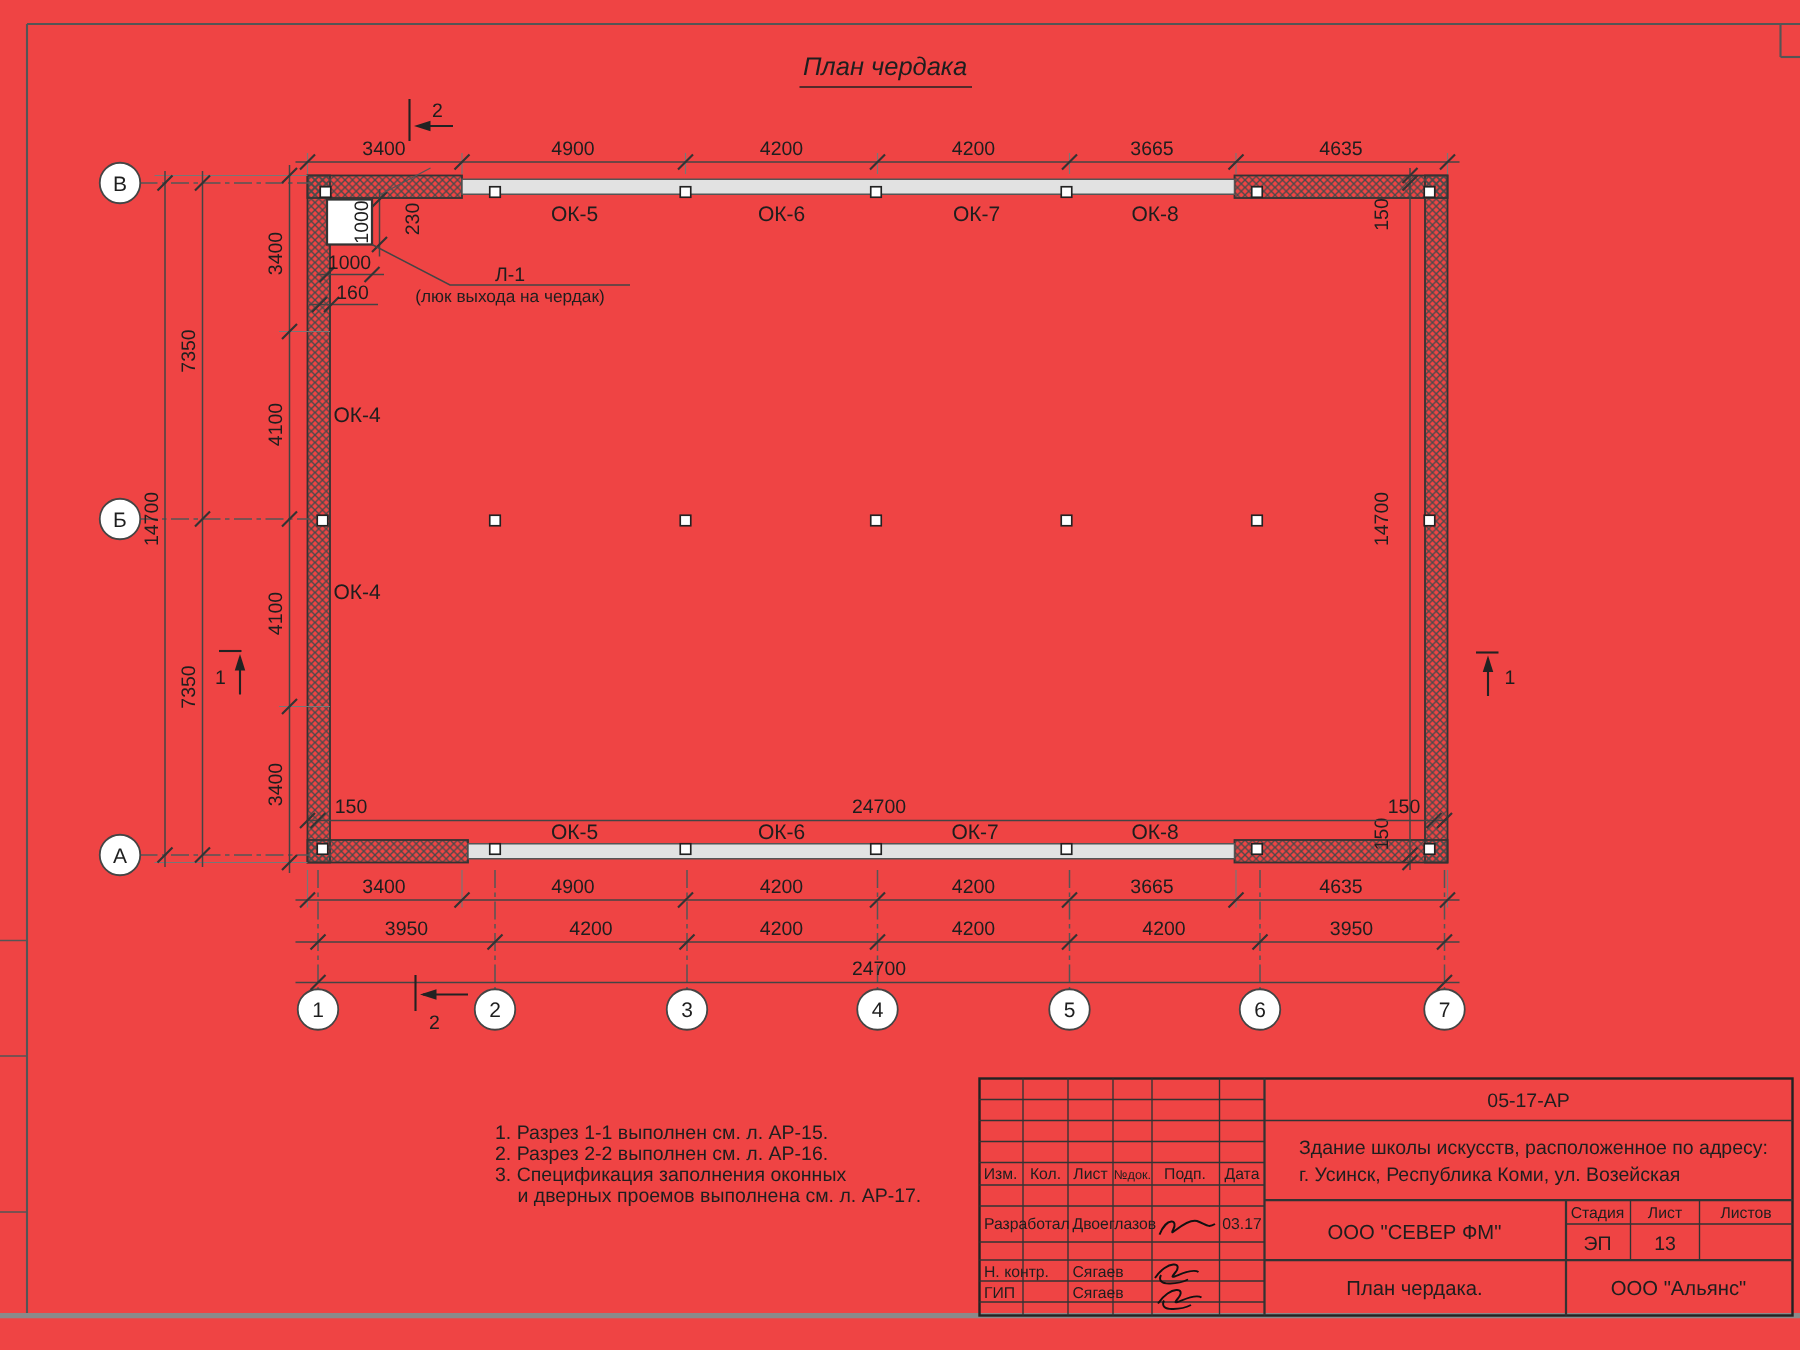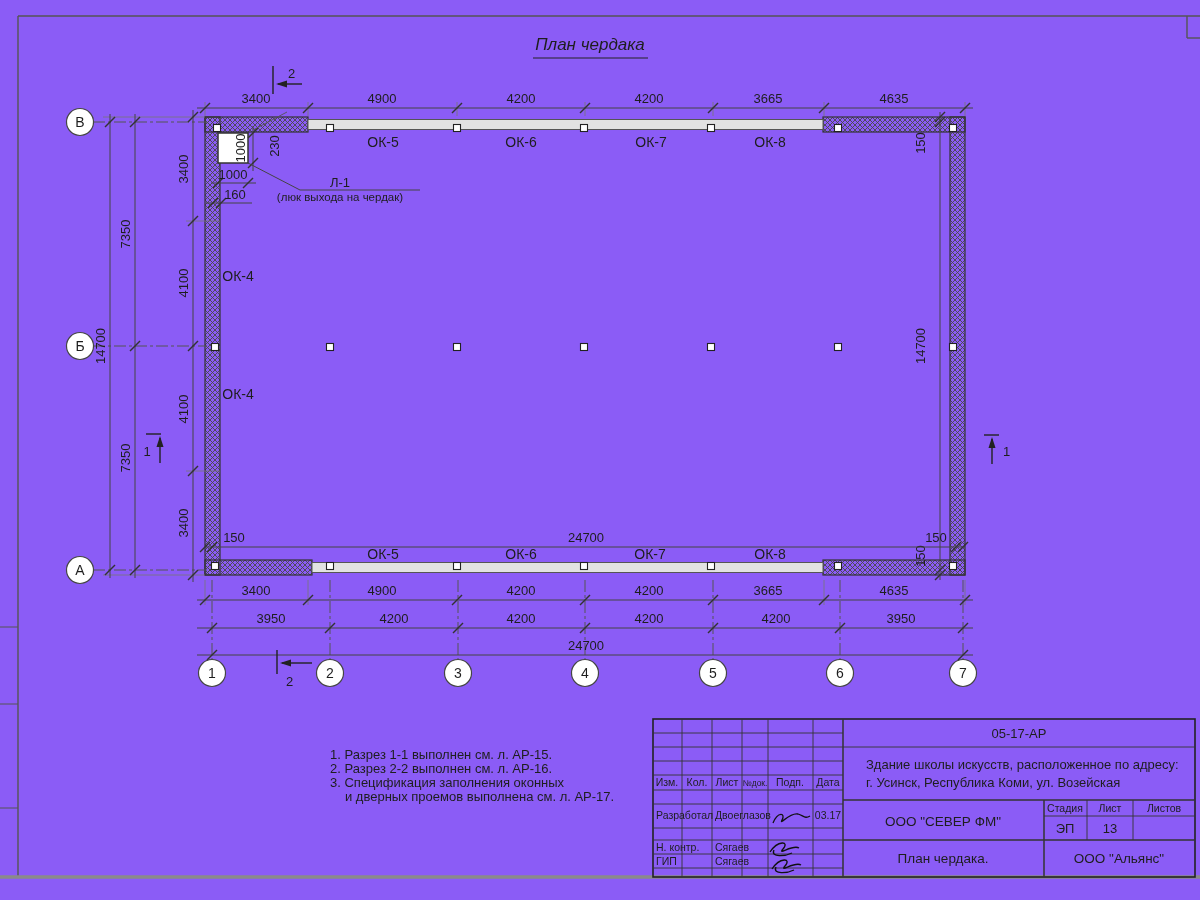--- a/index.html
+++ b/index.html
@@ -1,16 +1,16 @@
 <!DOCTYPE html>
 <html><head>
 <meta charset="utf-8">
 <style>
   html,body{margin:0;padding:0;background:#f4f4f4;}
-  .sheet{position:relative;width:1200px;height:900px;background:#8b5cf6;overflow:hidden;}
+  .sheet{position:relative;width:1200px;height:900px;background:#ef4444;overflow:hidden;}
   .t{font-family:"Liberation Sans",sans-serif;fill:#1e1e1e;}
   .dim{font-size:13px;}
   .win{font-size:14px;}
   .ax{font-size:14px;}
   .ttl{font-size:17px;font-style:italic;}
   .note{font-size:13px;}
   .tb{font-size:10.5px;}
   .tbs{font-size:8.5px;}
   .tbm{font-size:13px;}
   .tbl{font-size:13.5px;}

